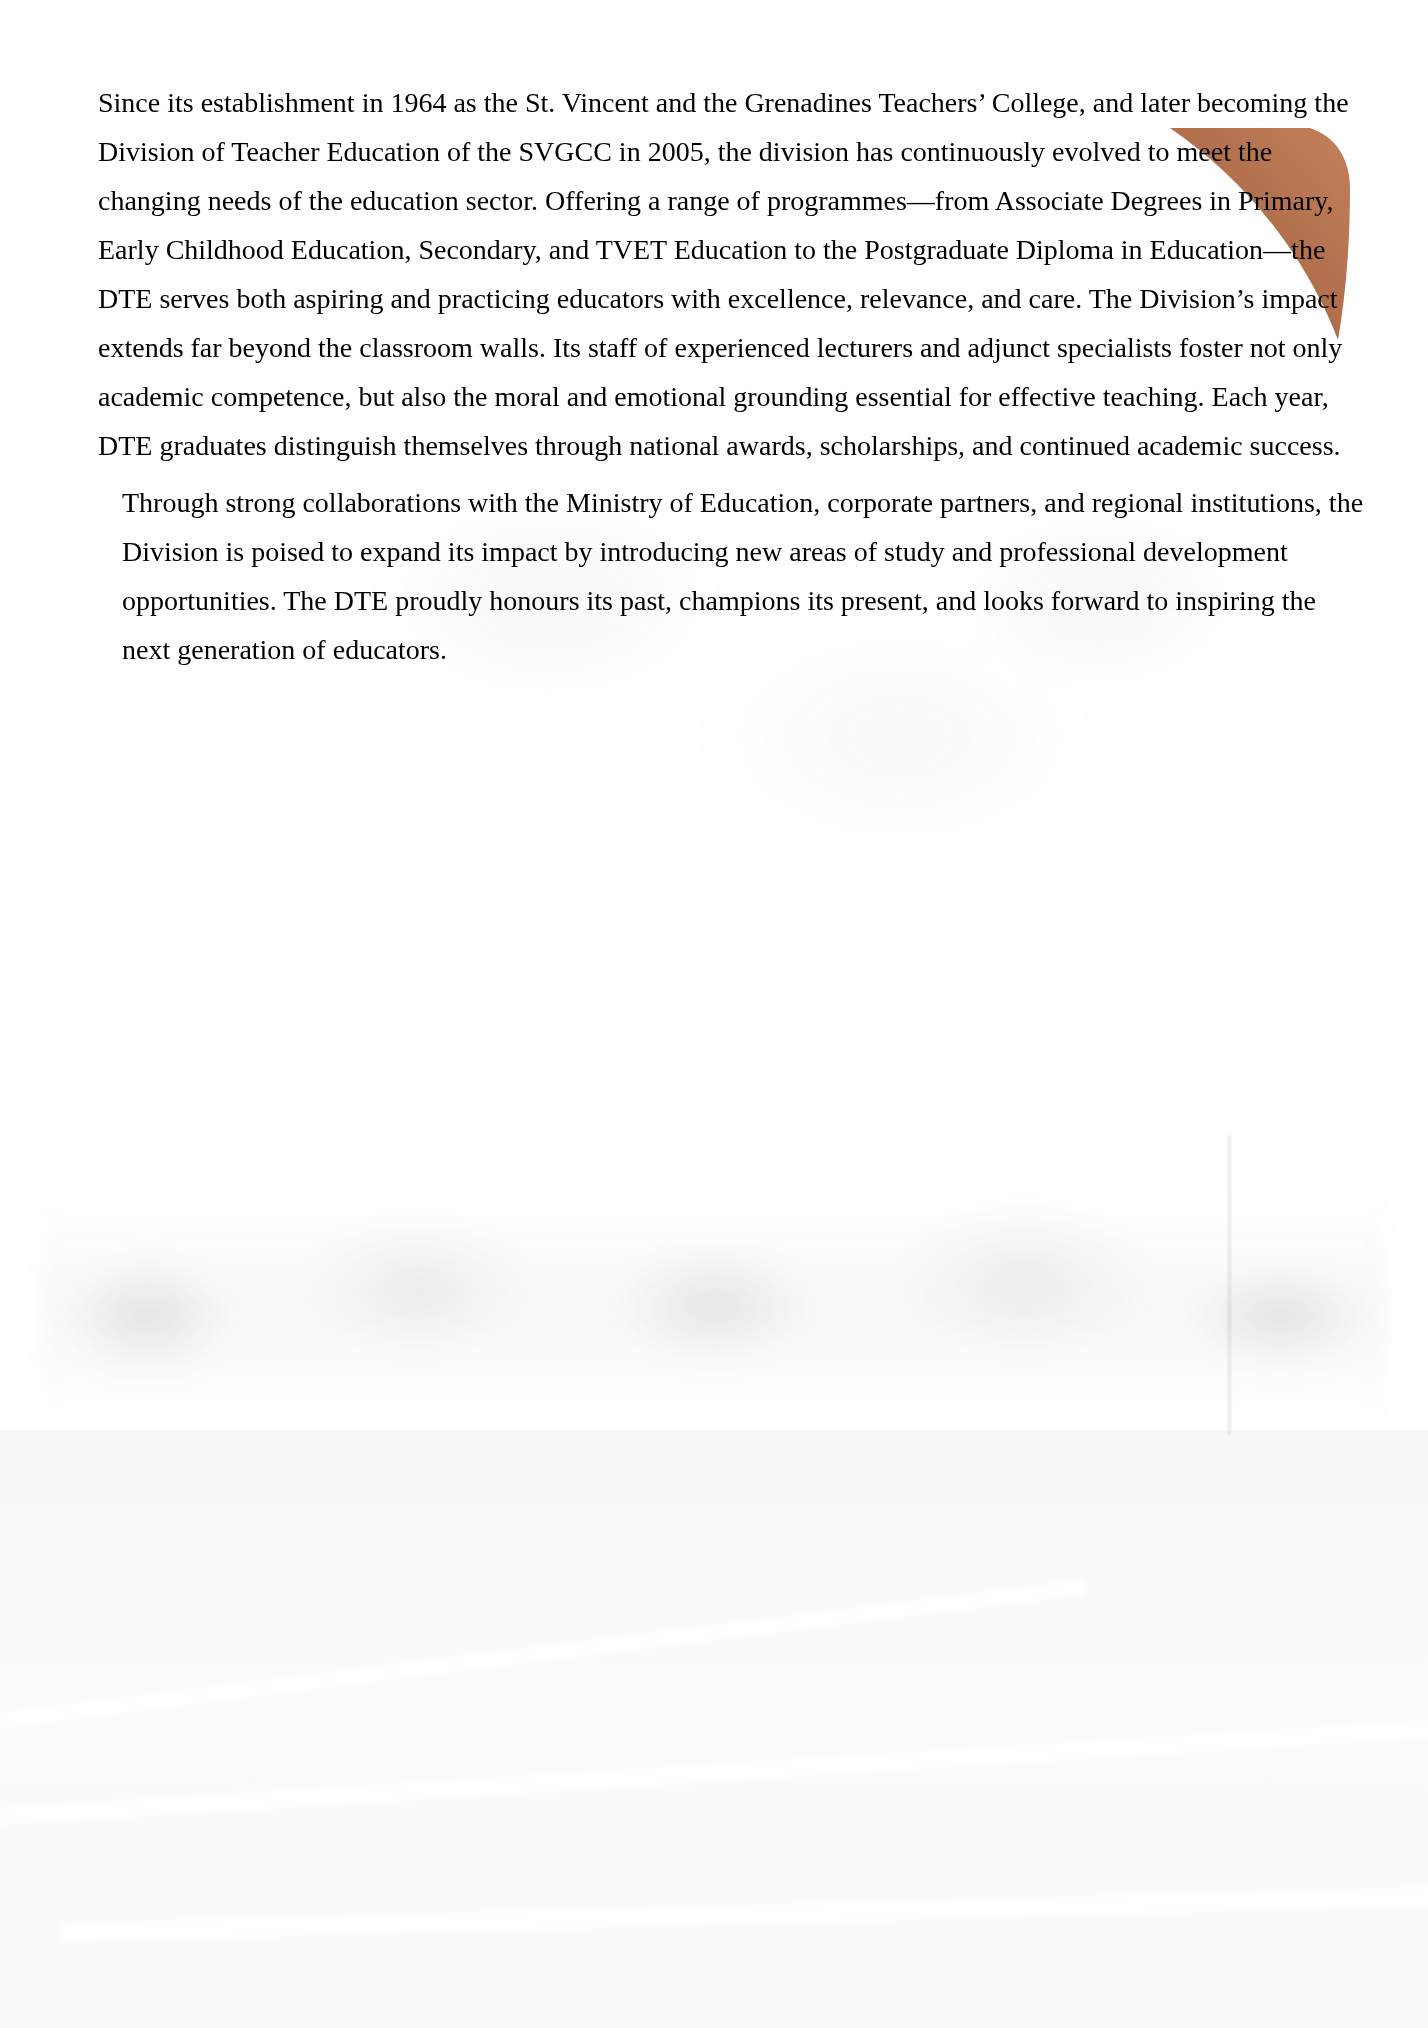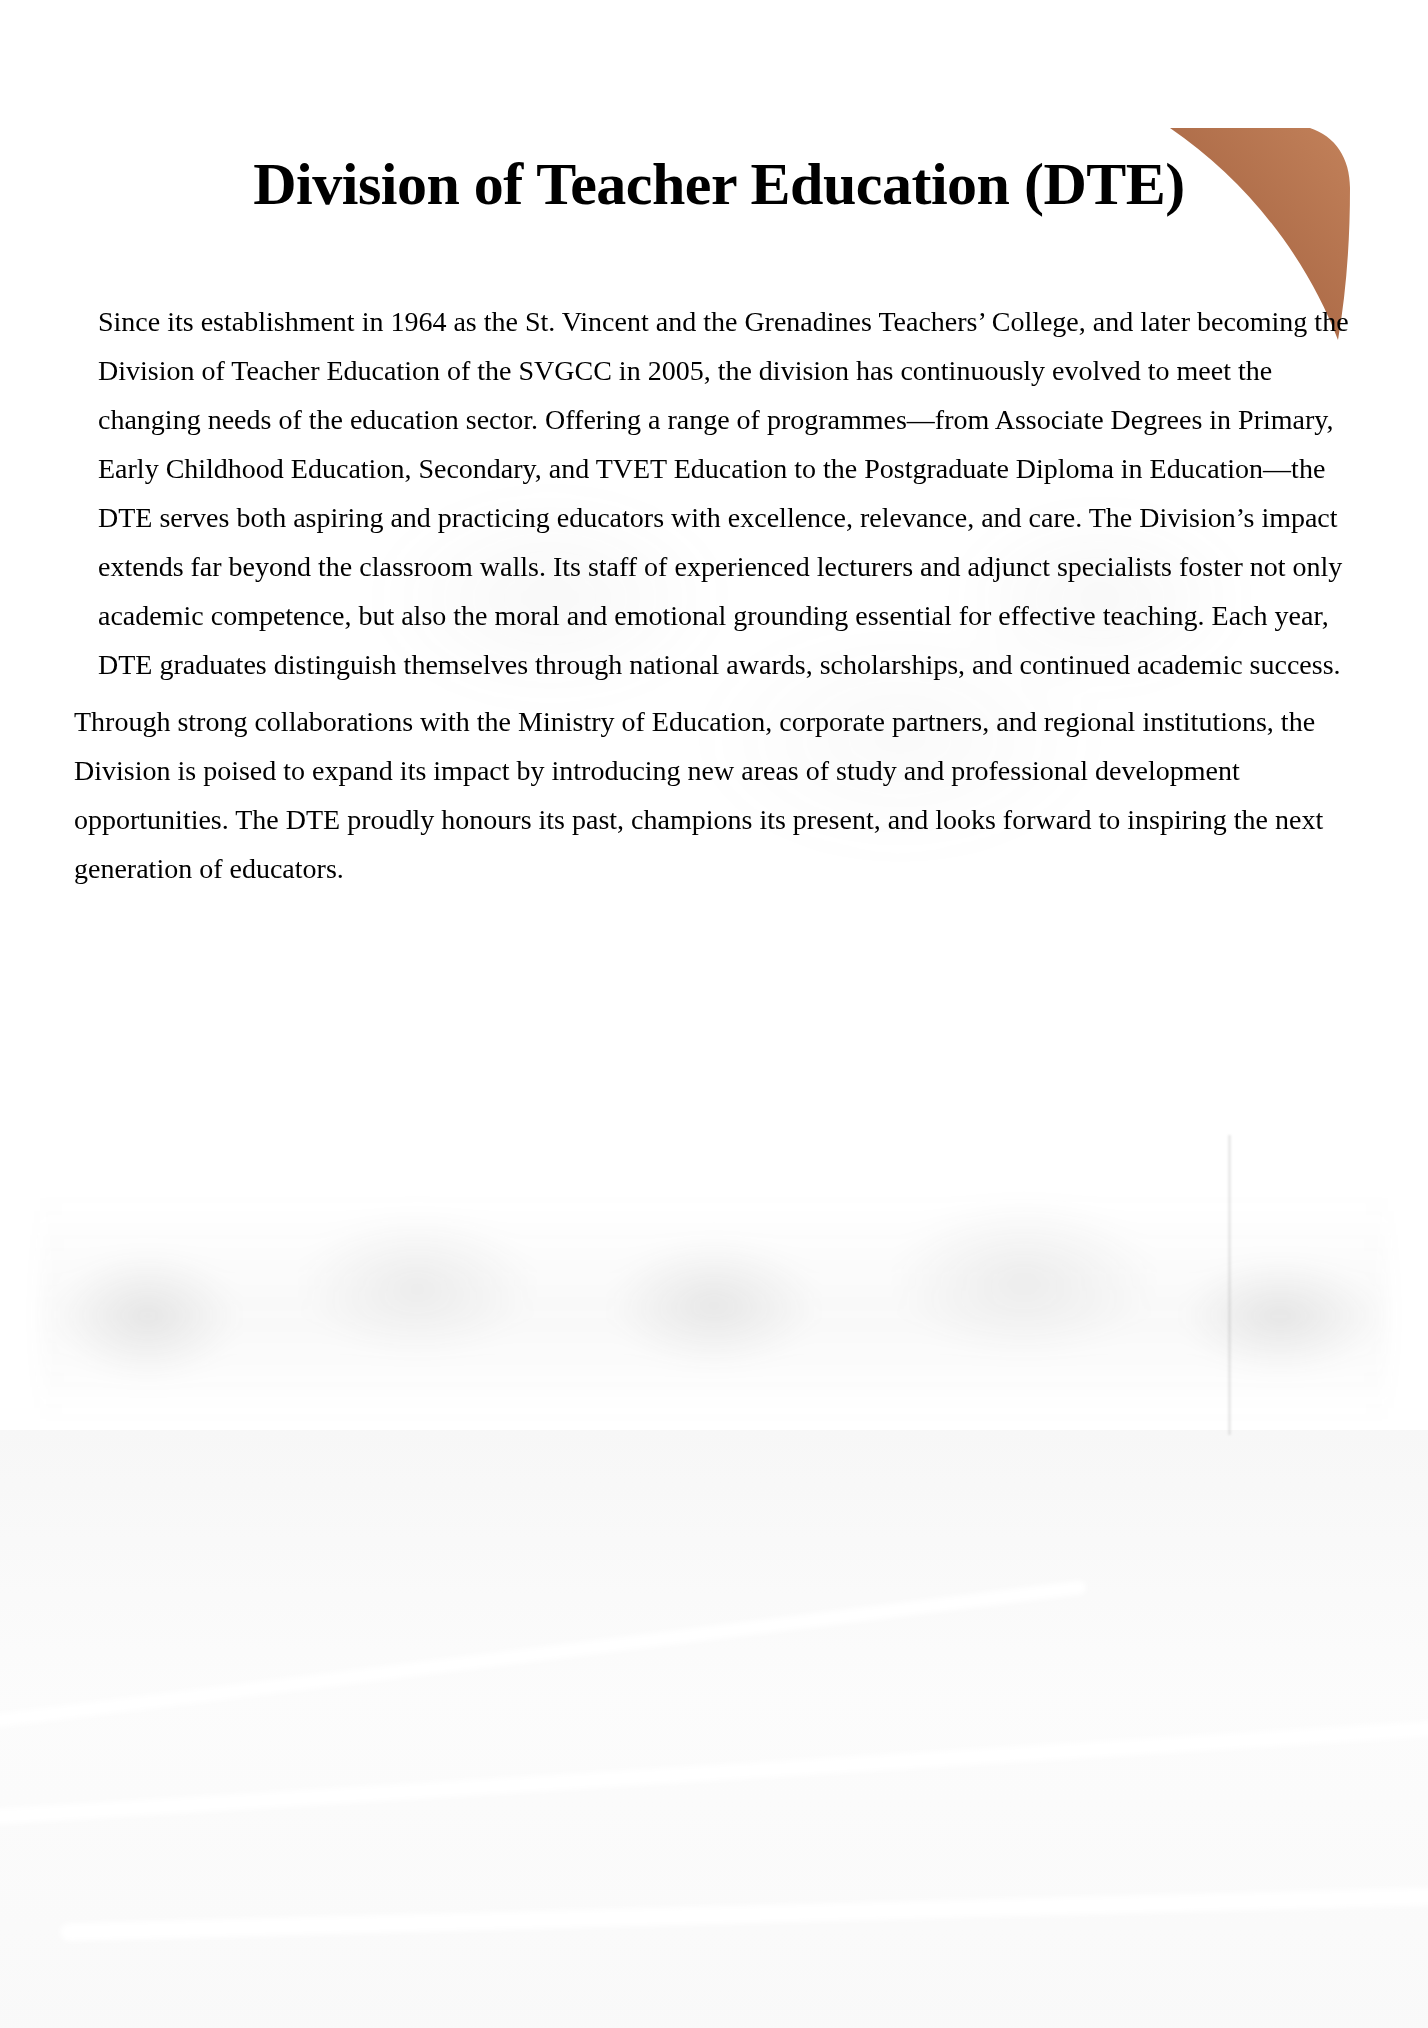--- a/index.html
+++ b/index.html
@@ -109,21 +109,21 @@
     font-weight: 700;
     line-height: 1.25;
   }
   .body-para {
     margin: 0;
     font-size: 28px;
     line-height: 49px;
     text-align: left;
   }
   .body-para.first { margin-top: 78px; margin-left: 24px; }
-  .body-para + .body-para { margin-top: 8px; }
+  .body-para + .body-para { margin-top: 8px; margin-left: 48px; }
 </style>
 </head>
 <body>
 
 <div class="page">
 
   <div class="bg-photo">
     <div class="bg-upper-haze"></div>
     <div class="bg-tree-band"></div>
     <div class="bg-pole"></div>
@@ -137,21 +137,20 @@
     <defs>
       <linearGradient id="cornerGrad" x1="0" y1="1" x2="1" y2="0">
         <stop offset="0" class="stop-dark"></stop>
         <stop offset="1" class="stop-light"></stop>
       </linearGradient>
     </defs>
     <path d="M 0 0 L 140 0 C 165 8 180 30 180 60 C 180 115 176 165 168 212 C 136 128 76 52 0 0 Z" fill="url(#cornerGrad)"></path>
   </svg>
 
   <div class="content">
-    <h1 class="doc-title">Division of Teacher Education (DTE)</h1>
 
 
     <p class="body-para first">Since its establishment in 1964 as the St. Vincent and the Grenadines Teachers’ College, and later becoming the Division of Teacher Education of the SVGCC in 2005, the division has continuously evolved to meet the changing needs of the education sector. Offering a range of programmes—from Associate Degrees in Primary, Early Childhood Education, Secondary, and TVET Education to the Postgraduate Diploma in Education—the DTE serves both aspiring and practicing educators with excellence, relevance, and care. The Division’s impact extends far beyond the classroom walls. Its staff of experienced lecturers and adjunct specialists foster not only academic competence, but also the moral and emotional grounding essential for effective teaching. Each year, DTE graduates distinguish themselves through national awards, scholarships, and continued academic success.</p>
 
     <p class="body-para">Through strong collaborations with the Ministry of Education, corporate partners, and regional institutions, the Division is poised to expand its impact by introducing new areas of study and professional development opportunities. The DTE proudly honours its past, champions its present, and looks forward to inspiring the next generation of educators.</p>
   </div>
 
 </div>
 
 </body></html>

